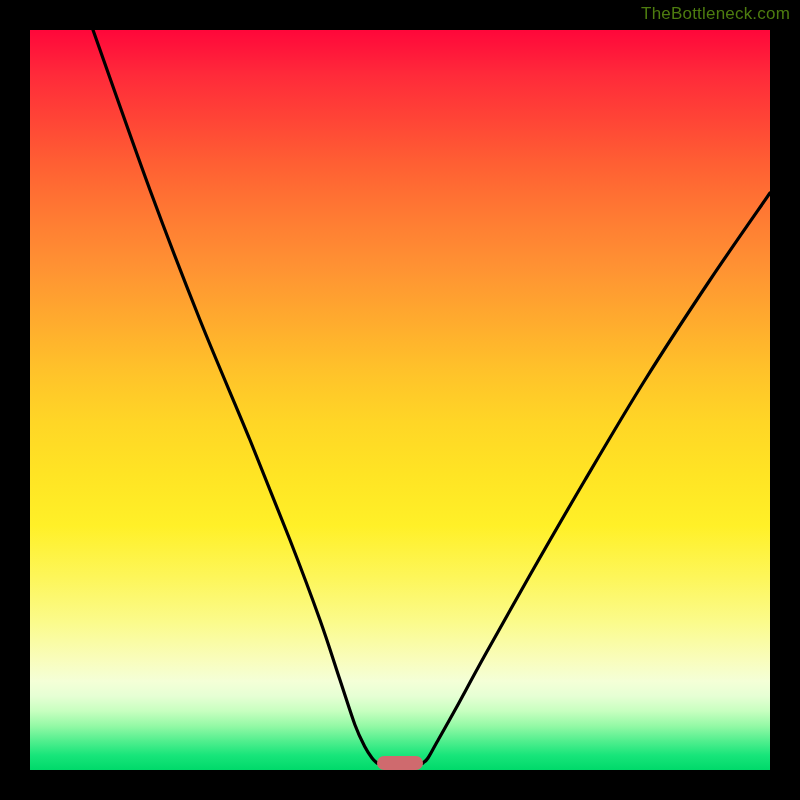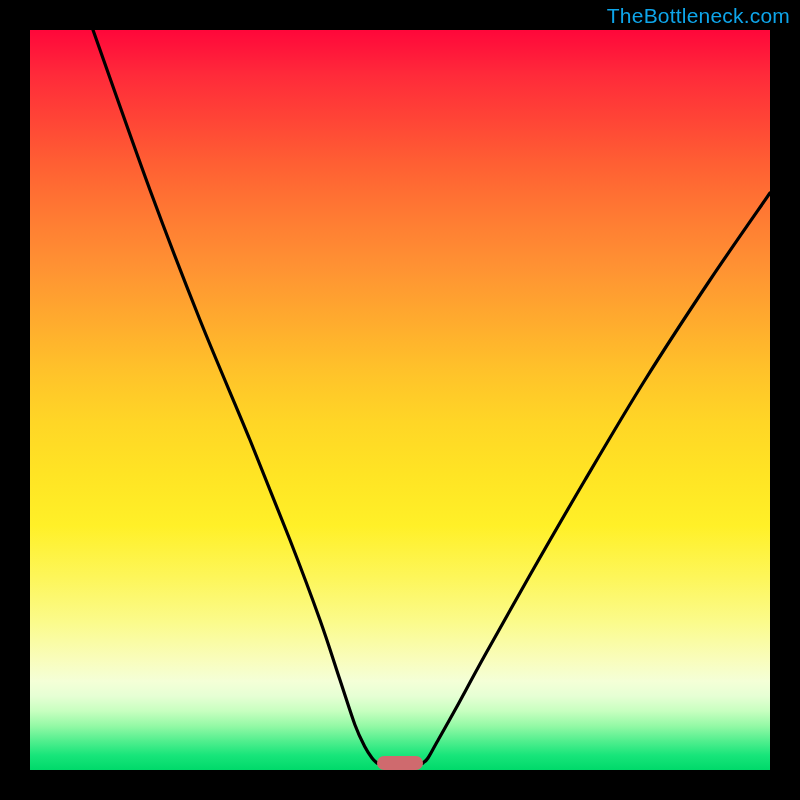--- a/index.html
+++ b/index.html
@@ -68,22 +68,22 @@
   .marker {
     position: absolute;
     background: #cf6a6e;
     border-radius: 7px;
     height: 14px;
   }
   .watermark {
     position: absolute;
     top: 4px;
     right: 10px;
-    color: #0ea5e9;
-    font-size: 21px;
+    color: #4d7c0f;
+    font-size: 17px;
     letter-spacing: 0.2px;
     user-select: none;
   }
 </style>
 </head>
 <body>
 
 <div class="frame">
 
   <div class="watermark">TheBottleneck.com</div>

